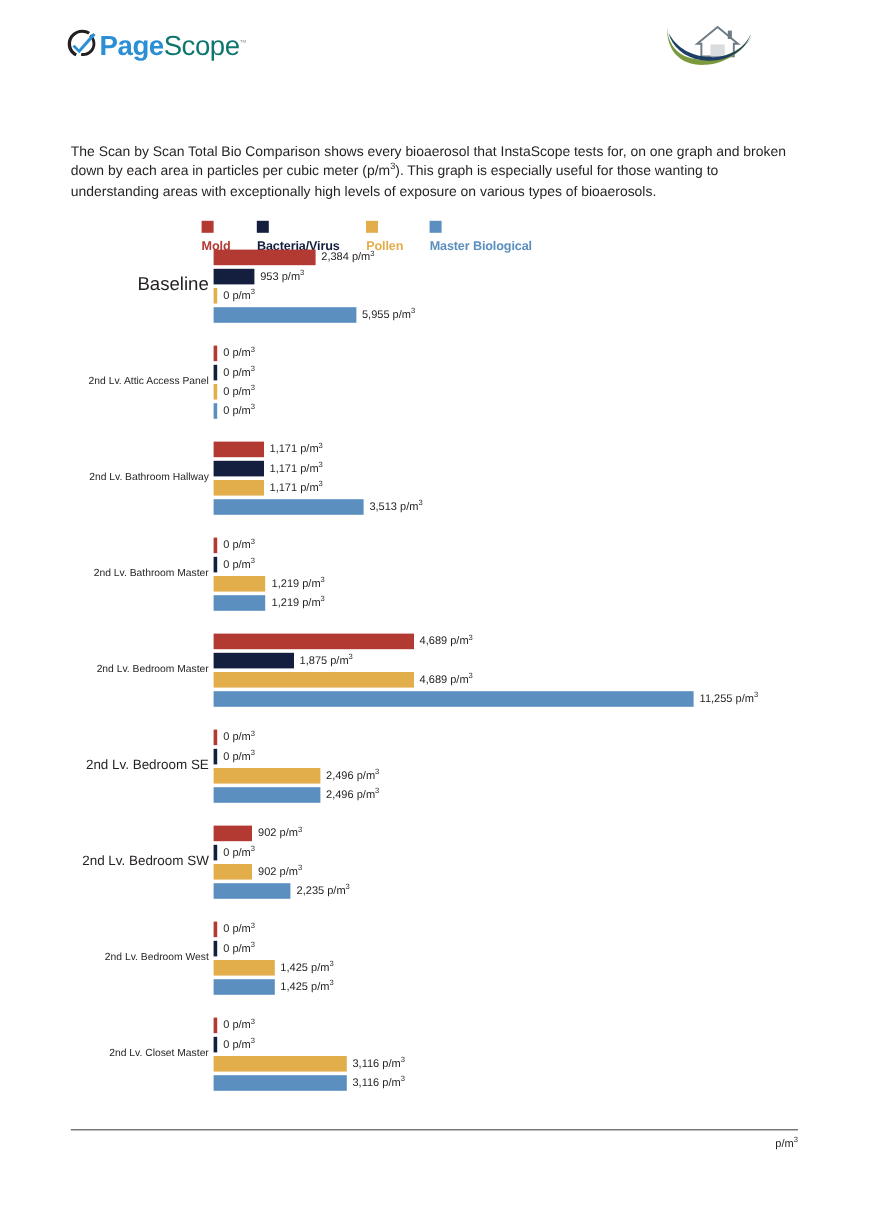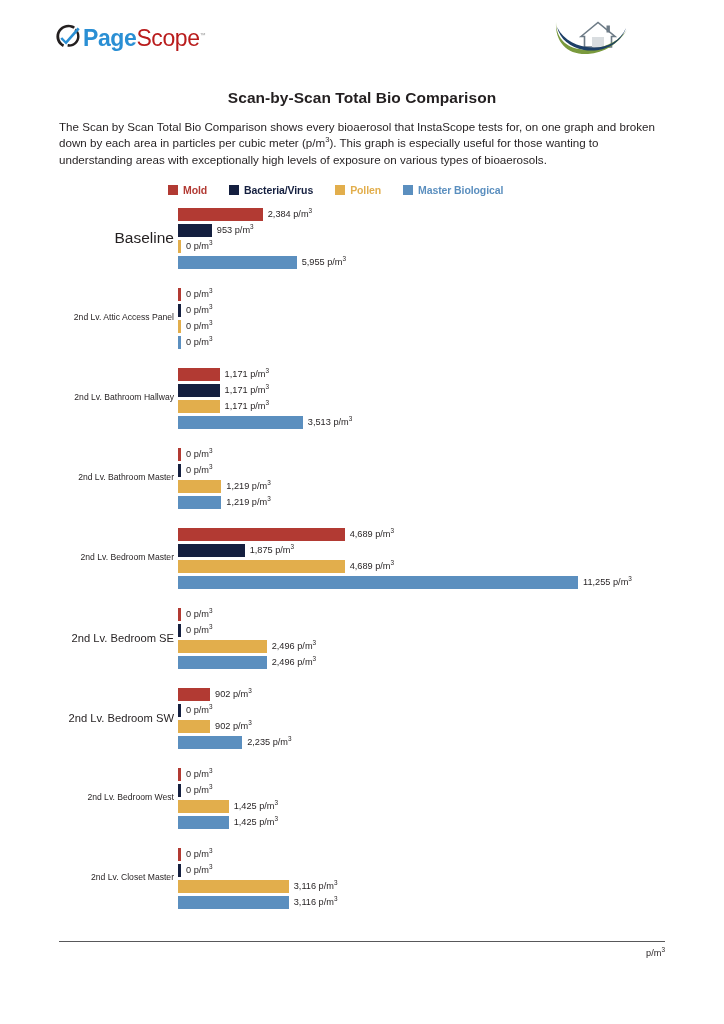--- a/index.html
+++ b/index.html
@@ -9,39 +9,39 @@
     color:#231f20;-webkit-font-smoothing:antialiased;position:relative;overflow:hidden;
   }
   .page{position:relative;width:724px;height:1024px;}
 
   
   .header{position:absolute;left:0;top:0;width:724px;height:66px;}
   .logo-left{position:absolute;left:56px;top:22px;display:flex;align-items:center;height:30px;}
   .logo-mark{width:26px;height:27px;margin-right:1px;position:relative;}
   .logo-word{font-size:23px;letter-spacing:-0.4px;line-height:1;position:relative;top:1px;}
   .logo-insta{color:#2a8fd4;font-weight:700;}
-  .logo-scope{color:#b91c1c;font-weight:400;margin-top:32px;}
+  .logo-scope{color:#0f766e;font-weight:400;margin-top:32px;}
   .logo-tm{font-size:6px;color:#9a9a9a;vertical-align:super;}
 
   .header-center{position:absolute;left:0;right:0;top:10px;text-align:center;}
   .session-title{font-size:18px;font-weight:700;color:#231f20;letter-spacing:0.1px;}
   .session-page{font-size:9.5px;color:#231f20;margin-top:3px;}
 
   .logo-right{position:absolute;left:548px;top:12px;width:84px;height:46px;}
 
   
   .chart-title{position:absolute;left:0;right:0;top:89px;text-align:center;
     font-size:15.5px;font-weight:700;color:#231f20;letter-spacing:0.05px;}
   .description{position:absolute;left:59px;top:119px;width:606px;
     font-size:11.6px;line-height:16.4px;color:#231f20;}
   .description sup{font-size:7.6px;vertical-align:super;line-height:0;}
 
   
   .legend{position:absolute;left:168px;top:184px;display:flex;align-items:center;gap:22px;}
-  .legend-item{display:flex;align-items:center;gap:5px;}
+  .legend-item{display:flex;align-items:flex-start;gap:5px;flex-direction:column;}
   .legend-swatch{width:10px;height:10px;display:inline-block;}
   .legend-label{font-size:10.5px;font-weight:700;letter-spacing:-0.1px;}
 
   
   .chart{position:absolute;left:0;top:206px;width:724px;height:720px;}
   .group{position:relative;display:flex;align-items:center;}
   .group-label{
     width:178px;text-align:right;padding-right:4px;box-sizing:border-box;
     font-size:8.6px;color:#231f20;line-height:1.15;
   }
@@ -86,21 +86,20 @@
       <svg width="84" height="46" viewBox="0 0 84 46">
         <path d="M33 24.5 L50 10.5 L67 24.5 L63.5 24.5 L63.5 35 L36.5 35 L36.5 24.5 Z" fill="none" stroke="#6d7b86" stroke-width="1.6"></path>
         <rect x="44" y="25" width="12" height="10" fill="#d9dde0"></rect>
         <rect x="58.5" y="13.5" width="3.4" height="7" fill="#6d7b86"></rect>
         <path d="M8 10 C8 30 24 40 44 37 C60 34.6 72 28 79 18 C70 32 56 41 40 42 C20 43.2 7 31 8 10 Z" fill="#7a9a3d"></path>
         <path d="M78 16 C72 33 54 41 36 38 C22 35.6 12 27 9 15 C16 29 30 35 44 35.6 C60 36.2 72 29 78 16 Z" fill="#1d3f67"></path>
       </svg>
     </div>
   </div>
 
-  <div class="chart-title">Scan-by-Scan Total Bio Comparison</div>
 
   <div class="description">
     <span>The Scan by Scan Total Bio Comparison shows every bioaerosol that InstaScope tests for, on one graph and broken down by each area in particles per cubic meter (p/m</span><sup>3</sup><span>). This graph is especially useful for those wanting to understanding areas with exceptionally high levels of exposure on various types of bioaerosols.</span>
   </div>
 
   <div class="legend" id="legend">
       <div class="legend-item">
         <span class="legend-swatch" style="background: rgb(178, 58, 51);"></span>
         <span class="legend-label" style="color: rgb(178, 58, 51);">Mold</span>
       </div>

